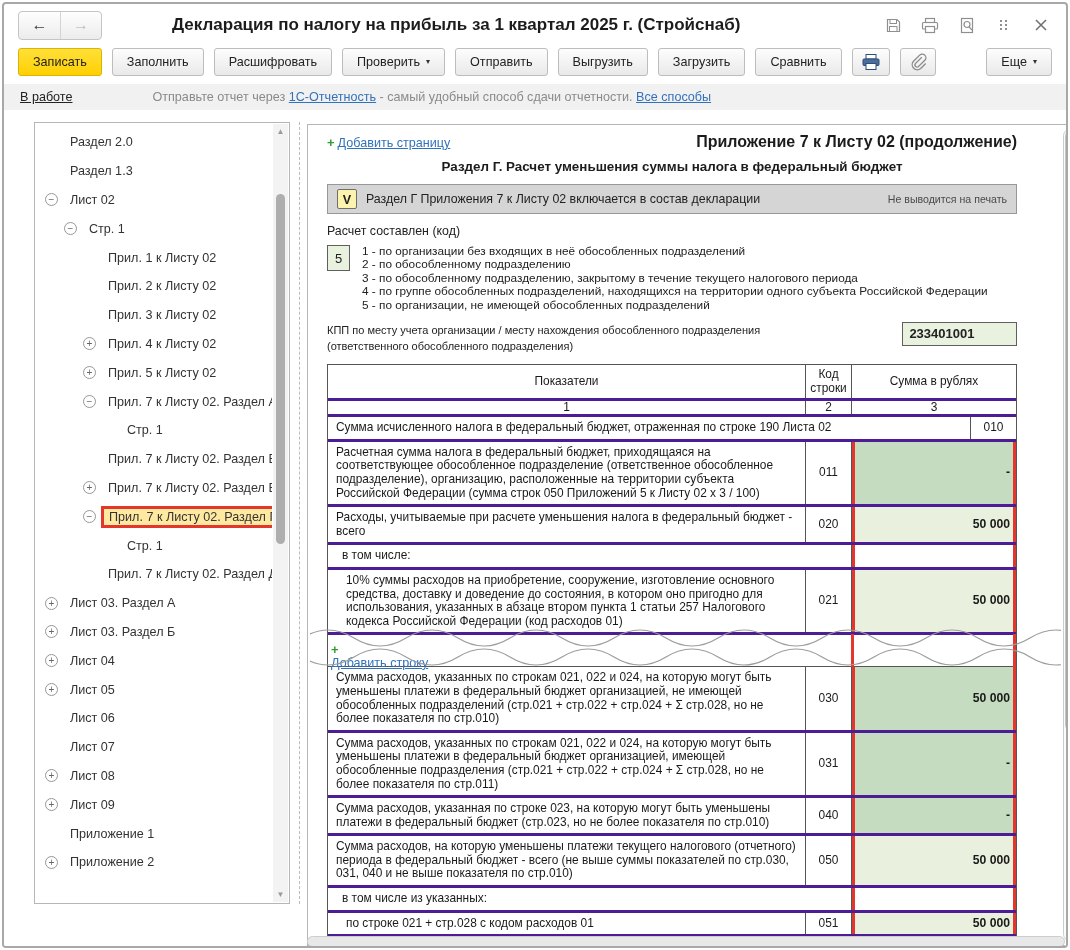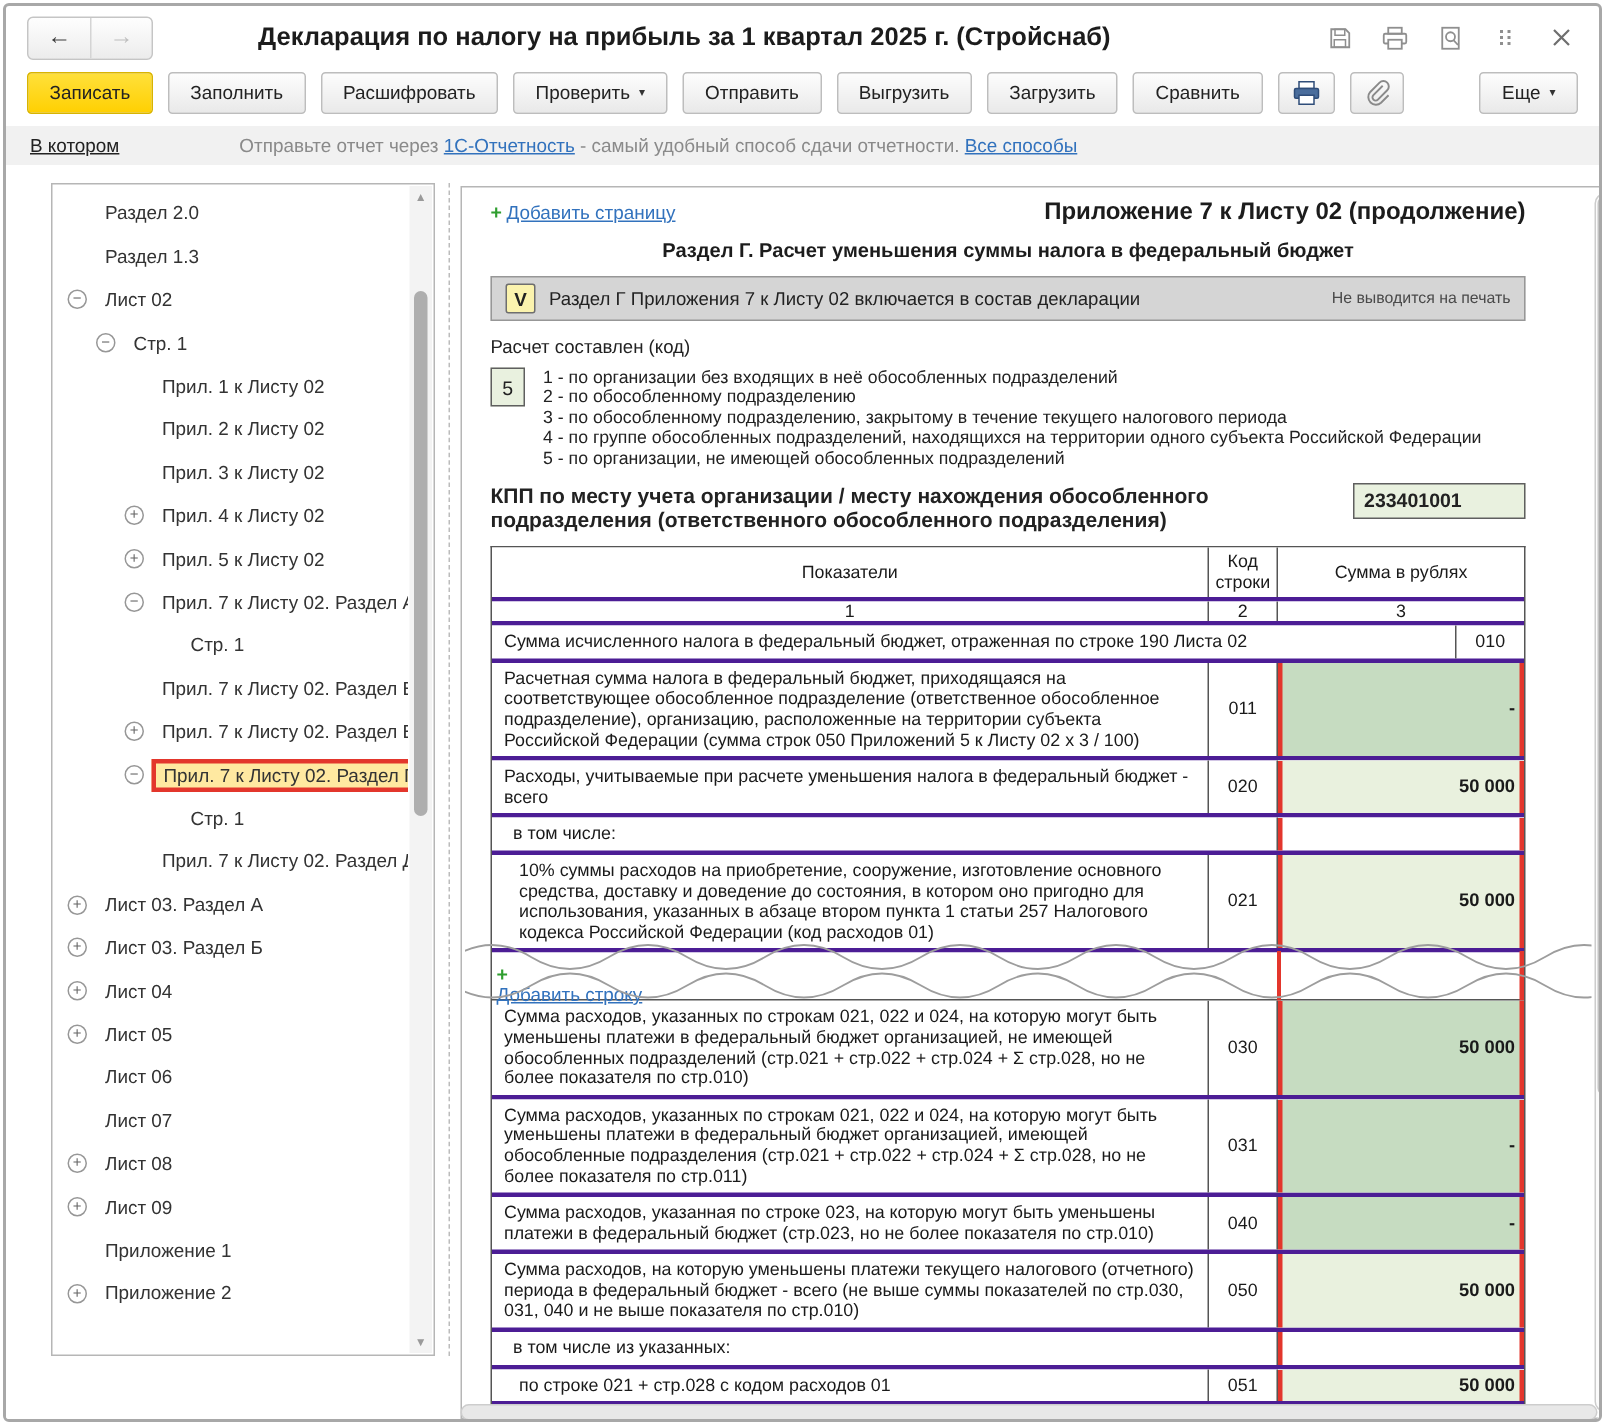--- a/index.html
+++ b/index.html
@@ -60,21 +60,21 @@
   .sec-title{text-align:center;font-weight:bold;font-size:13.4px;margin:8px 0 10px;color:#1c1c1c;}
   .banner{height:30px;background:#d5d5d5;border:1px solid #979797;display:flex;align-items:center;gap:9px;padding:0 9px;margin-bottom:10px;}
   .chk{width:20px;height:20px;background:#fbf3ae;border:1px solid #6e6e6e;border-radius:2px;text-align:center;line-height:20px;font-weight:bold;font-size:12.6px;cursor:pointer;flex:0 0 20px;}
   .chk-label{font-size:12.4px;color:#222;}
   .no-print{margin-left:auto;font-size:10.6px;color:#4a4a4a;}
   .calc-label{font-size:12.4px;margin-bottom:7px;}
   .calc-row{display:flex;gap:12px;margin-bottom:8px;}
   .code-box{flex:0 0 23px;height:26px;background:#e9f1df;border:1px solid #5f5f5f;text-align:center;line-height:26px;font-size:13px;cursor:text;}
   .opt{font-size:11.8px;line-height:13.4px;color:#222;}
   .kpp-row{display:flex;margin:10px 0 10px;}
-  .kpp-label{width:505px;font-size:14px;line-height:16px;font-weight:bold;}
+  .kpp-label{width:505px;font-size:11px;line-height:16px;}
   .kpp-box{margin-left:86px;width:118px;height:24px;background:#e9f1df;border:1px solid #5f5f5f;font-weight:bold;font-size:13px;line-height:22px;padding-left:6px;align-self:flex-start;cursor:text;}
   
   .dtable{border:1px solid #555;border-bottom:none;font-size:11.9px;line-height:13.6px;color:#1a1a1a;}
   .trow{display:flex;border-bottom:3px solid #4c1d95;background:#fff;align-items:stretch;}
   .c1{flex:1;padding:4px 8px;}
   .c1.indent{padding-left:18px;}
   .c2{flex:0 0 46px;border-left:1px solid #555;display:flex;align-items:center;justify-content:center;padding:2px;}
   .c3{flex:0 0 165px;border-left:1px solid #555;display:flex;align-items:center;}
   .val{flex:1;text-align:right;font-weight:bold;padding-right:6px;font-size:12.2px;}
   .thead{min-height:36px;}
@@ -188,21 +188,21 @@
           </svg>
         </span>
       </button>
       <button class="tbtn push">
         <span>Еще</span>
         <span class="dd">▾</span>
       </button>
     </div>
 
   <div class="statusbar">
-    <span class="state">В котором</span>
+    <span class="state">В работе</span>
     <span class="msg"><span>Отправьте отчет через </span><span class="lnk">1С-Отчетность</span><span> - самый удобный способ сдачи отчетности. </span><span class="lnk">Все способы</span></span>
   </div>
 
   <div class="bodyarea">
 
     <div class="sidebar">
       <div class="tree">
           <div class="titem" style="padding-left: 10px;">
             <span class="exp-ph"></span>
             <span class="tlabel">Раздел 2.0</span>

